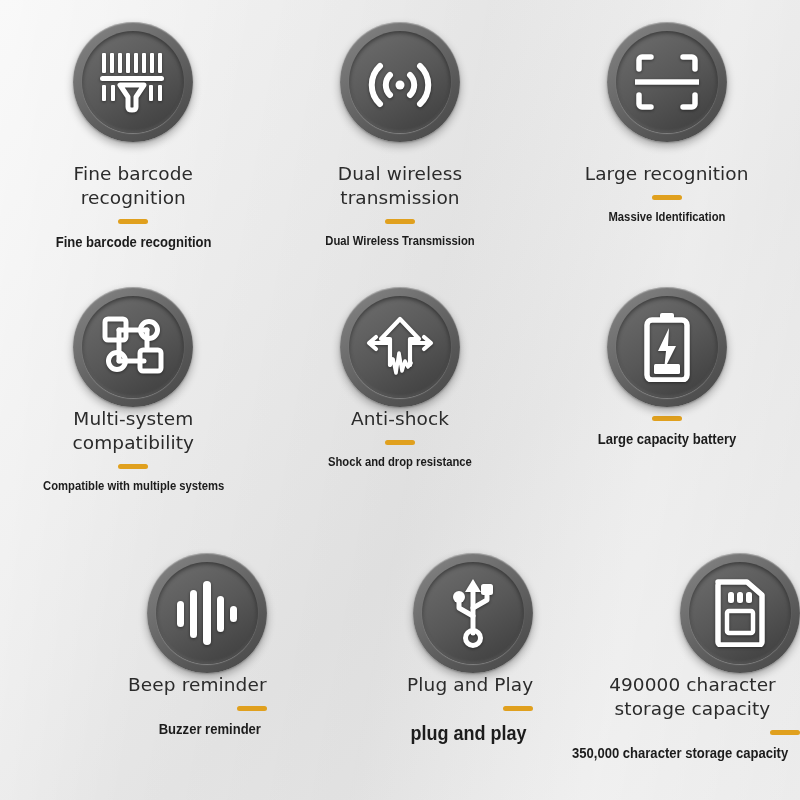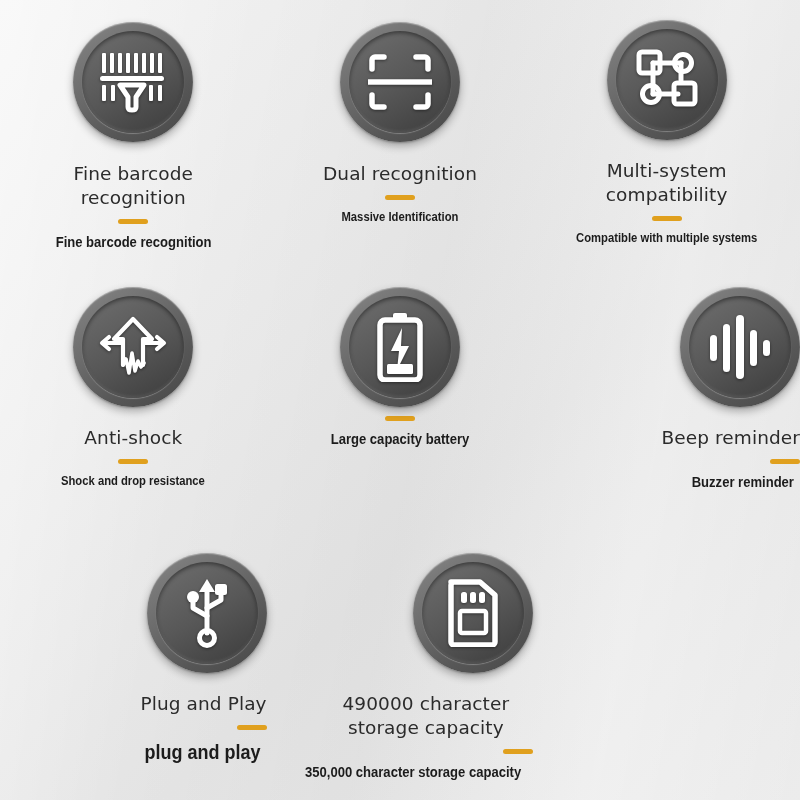--- a/index.html
+++ b/index.html
@@ -72,21 +72,20 @@
   }
   .badge svg {
     position: relative;
     z-index: 2;
     display: block;
     filter: drop-shadow(0 1px 1.5px rgba(0,0,0,0.45));
   }
 
   
   .title {
-    margin-top: 19px;
     font-size: 18.5px;
     line-height: 1.30;
     font-weight: 400;
     color: #2b2b2b;
     text-align: center;
     letter-spacing: 0.1px;
     max-width: 215px;
   }
 
   .divider {
@@ -143,34 +142,50 @@
           </g>
           <path d="M20 34 L44 34 L36 46 L36 56 Q36 59 32 59 Q28 59 28 56 L28 46 Z" fill="none" stroke="#ffffff" stroke-width="5" stroke-linejoin="round" stroke-linecap="round"></path>
         </svg>
       </span>
     </div>
     <div class="title">Fine barcode recognition</div>
     <div class="divider"></div>
     <div class="subtitle lg">Fine barcode recognition</div>
   </div>
 
+  <div class="cell r1">
+    <div class="badge">
+      <span>
+        <svg width="72" height="60" viewBox="0 0 72 60" fill="none" stroke="#ffffff" stroke-width="6" stroke-linecap="round">
+          <circle cx="36" cy="33" r="4.5" fill="#ffffff" stroke="none"></circle>
+          <path d="M26 43 A14 14 0 0 1 26 23"></path>
+          <path d="M46 23 A14 14 0 0 1 46 43"></path>
+          <path d="M16 52 A26 26 0 0 1 16 14"></path>
+          <path d="M56 14 A26 26 0 0 1 56 52"></path>
+        </svg>
+      </span>
+    </div>
+    <div class="title">Dual wireless transmission</div>
+    <div class="divider"></div>
+    <div class="subtitle">Dual Wireless Transmission</div>
+  </div>
 
   <div class="cell r1">
     <div class="badge">
       <span>
         <svg width="64" height="58" viewBox="0 0 64 58" fill="none" stroke="#ffffff" stroke-width="5.5" stroke-linecap="round" stroke-linejoin="round">
           <path d="M16 4 H7 a3 3 0 0 0-3 3 V16"></path>
           <path d="M48 4 H57 a3 3 0 0 1 3 3 V16"></path>
           <path d="M16 54 H7 a3 3 0 0 1-3-3 V42"></path>
           <path d="M48 54 H57 a3 3 0 0 0 3-3 V42"></path>
           <path d="M1 29 H63"></path>
         </svg>
       </span>
     </div>
-    <div class="title">Dual recognition</div>
+    <div class="title">Large recognition</div>
     <div class="divider"></div>
     <div class="subtitle">Massive Identification</div>
   </div>
 
   <div class="cell r2">
     <div class="badge">
       <span>
         <svg width="62" height="62" viewBox="0 0 62 62" fill="none" stroke="#ffffff" stroke-width="5" stroke-linecap="round" stroke-linejoin="round">
           <path d="M17 14 H45"></path>
           <path d="M45 14 V31"></path>

